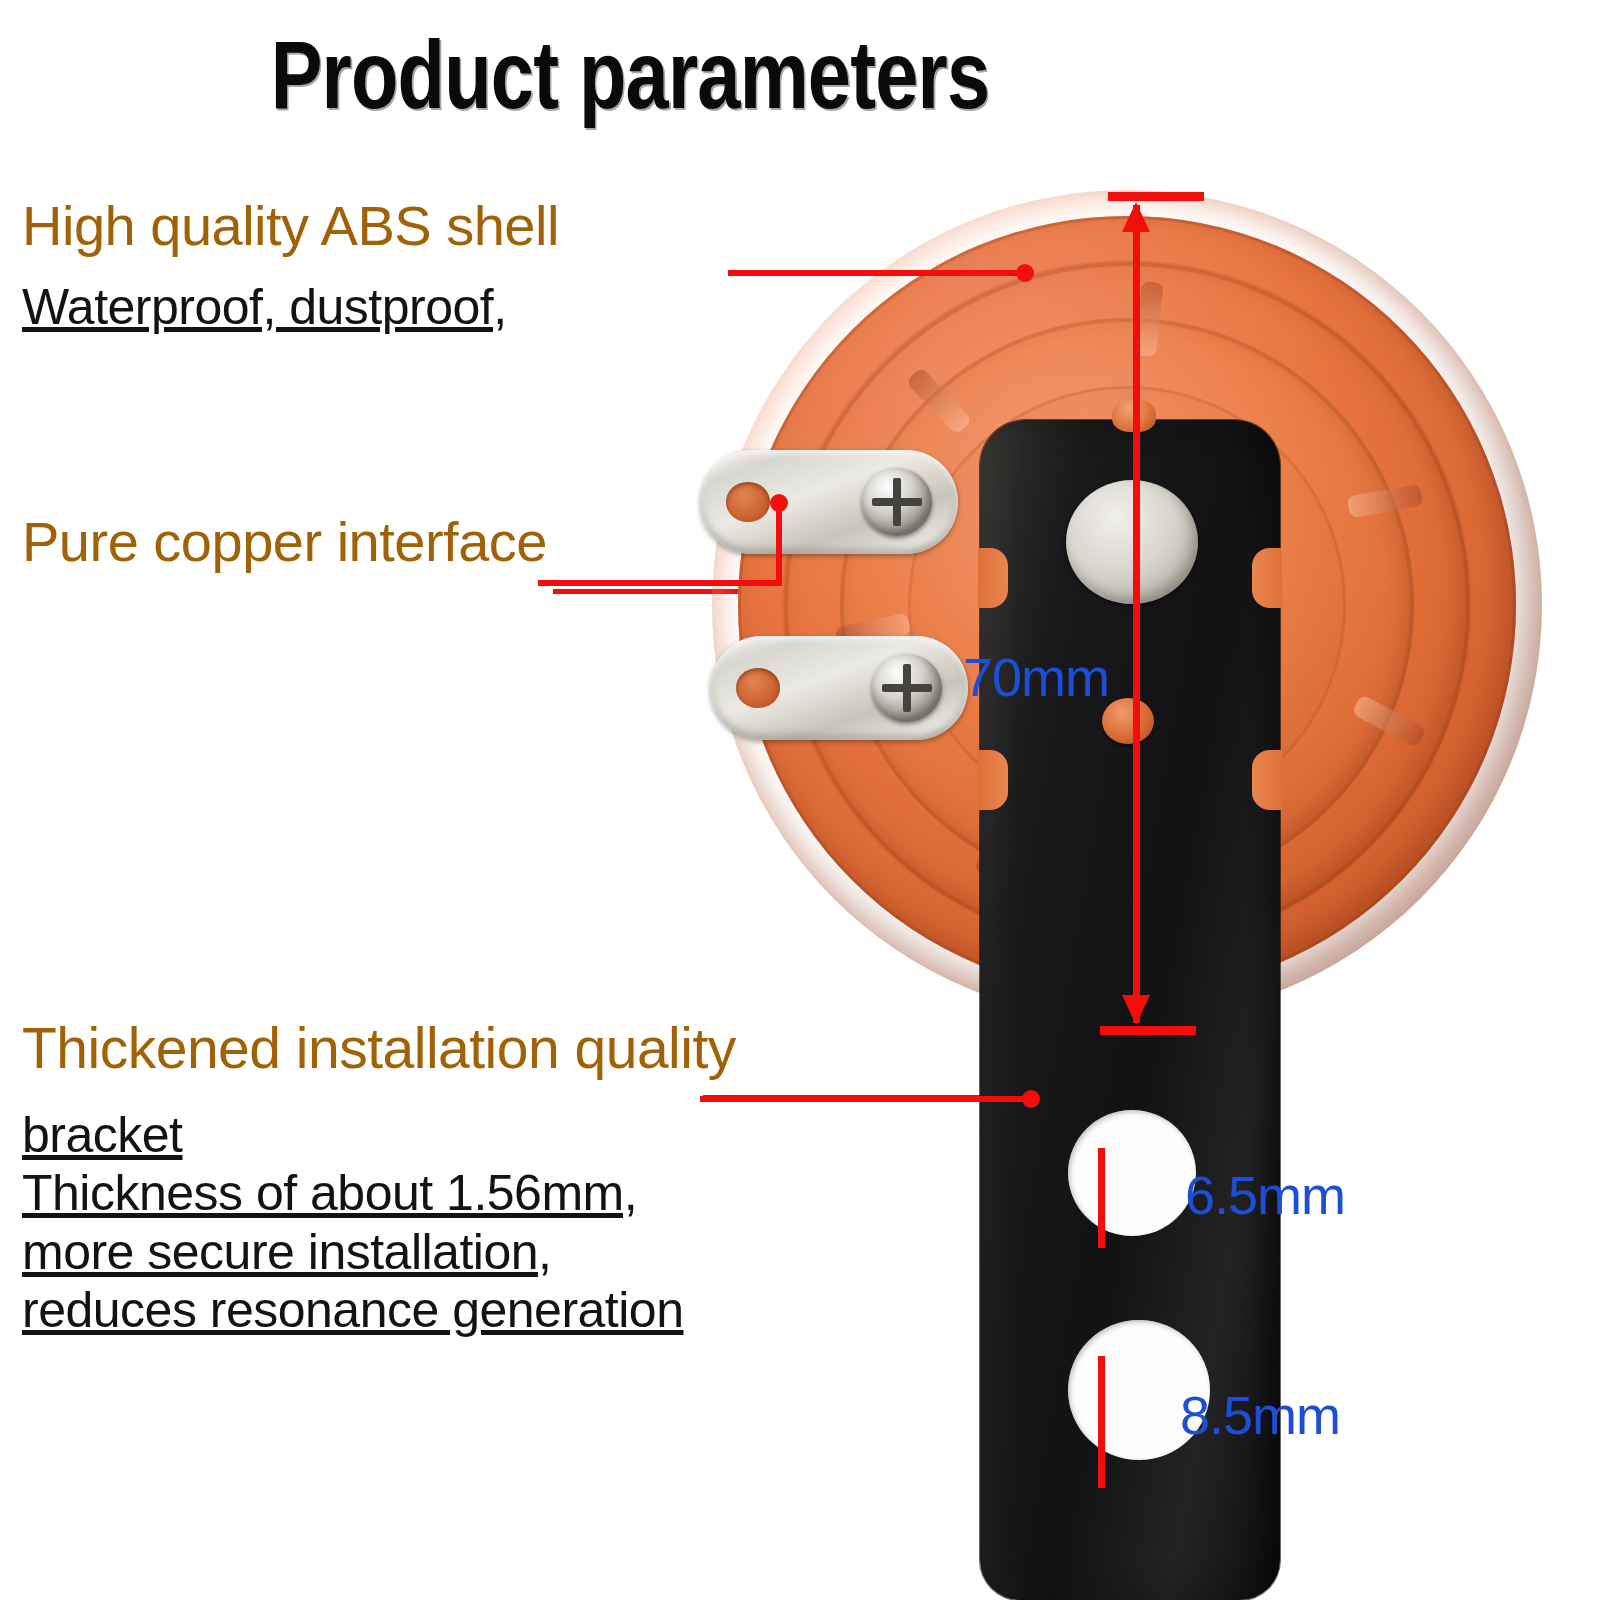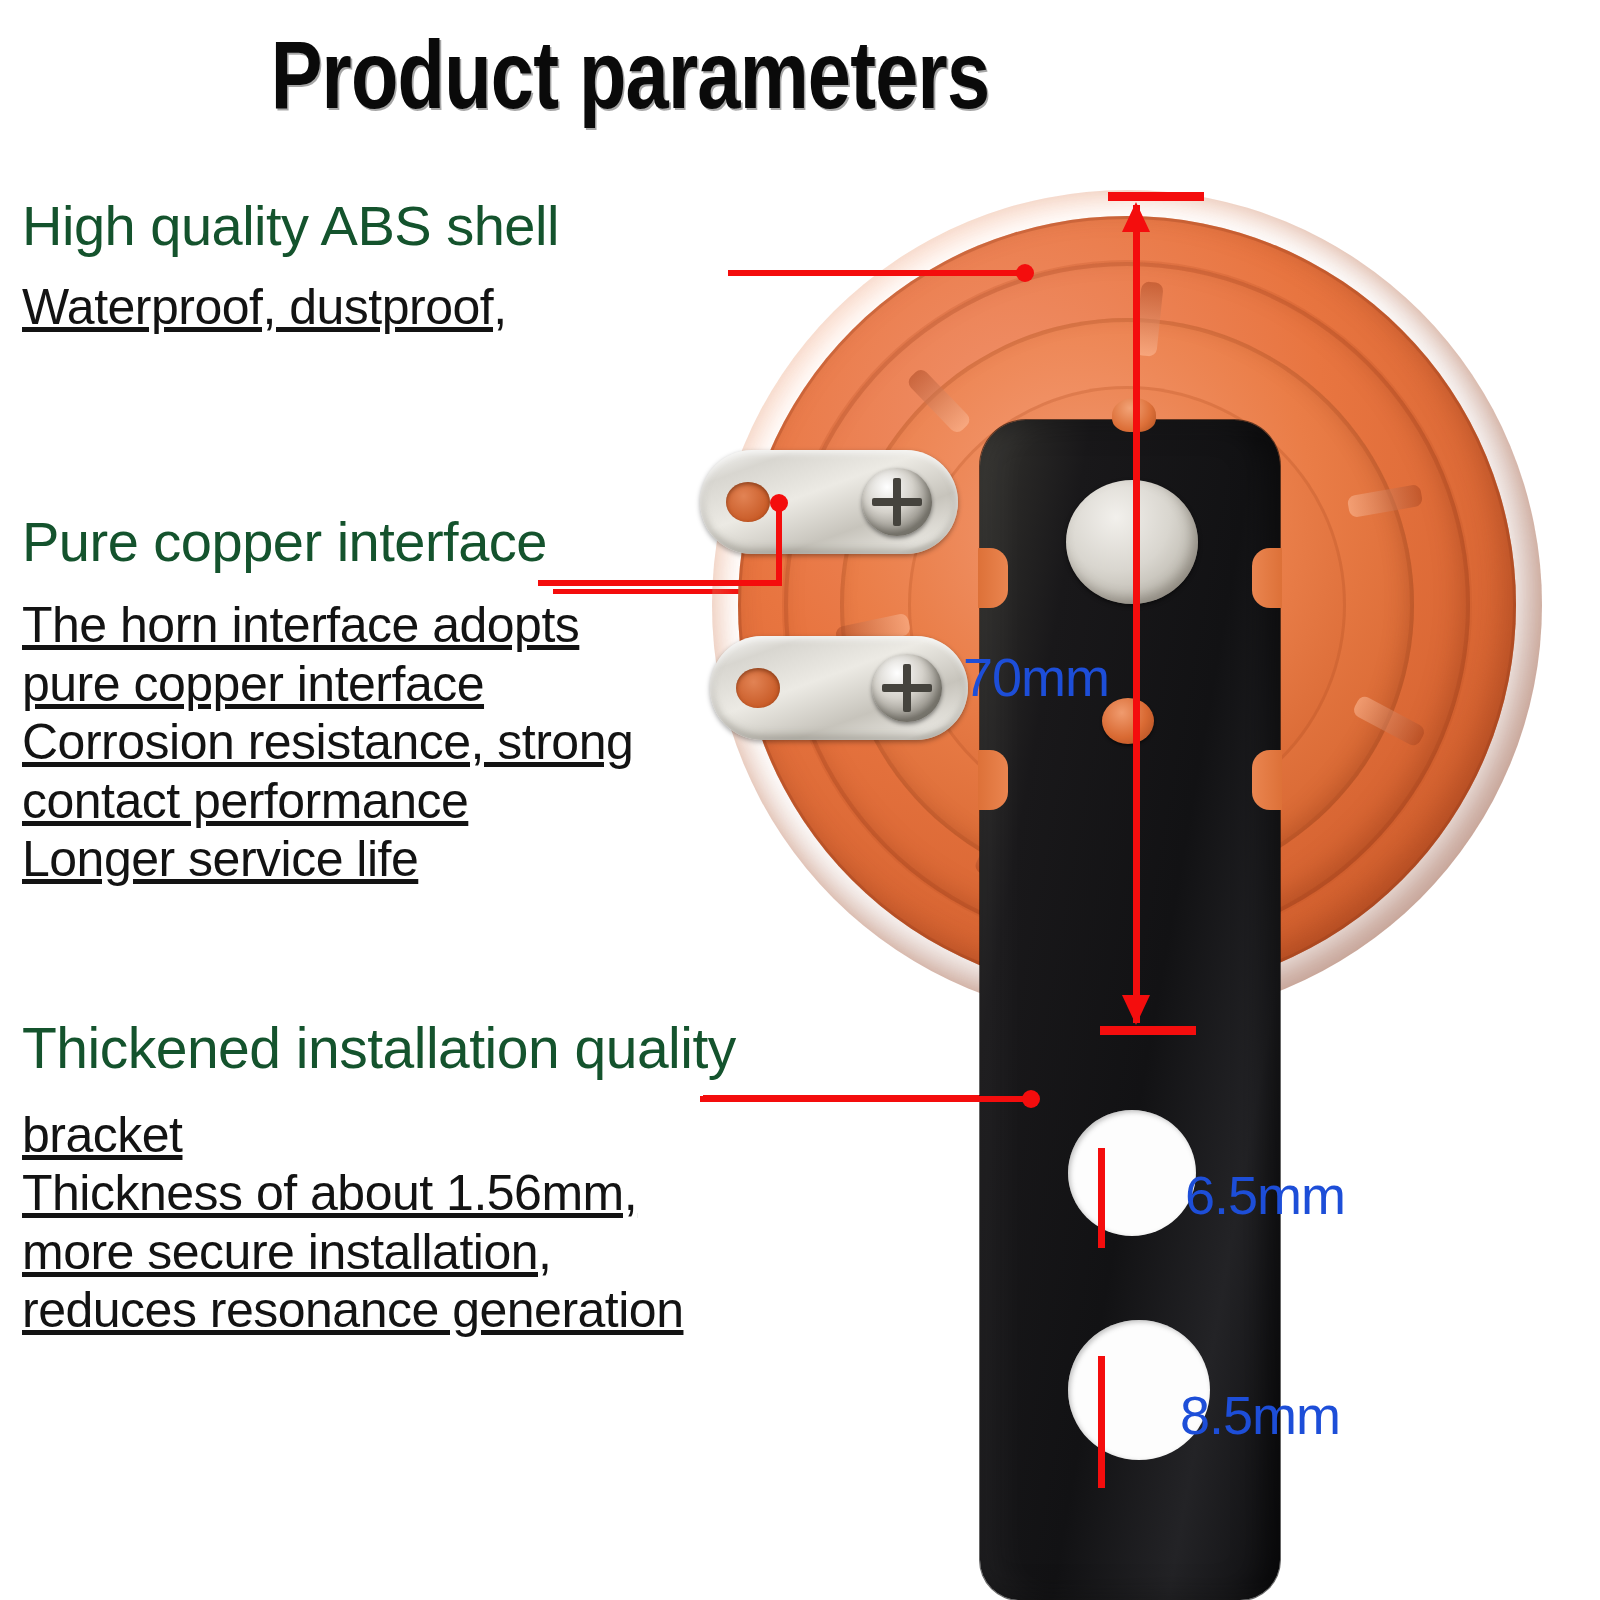--- a/index.html
+++ b/index.html
@@ -10,21 +10,21 @@
   #title{
     position:absolute;left:0;top:24px;width:1260px;text-align:center;
     font-family:"Liberation Sans","DejaVu Sans",sans-serif;
     font-weight:bold;font-size:97px;line-height:1.05;color:#0a0a0a;
     letter-spacing:-1px;transform:scaleX(0.80);transform-origin:50% 50%;
     text-shadow:2px 2px 0 rgba(0,0,0,.35);
   }
 
   
   .block{position:absolute;left:22px;}
-  .head{color:#14532d;font-size:56px;line-height:1.08;white-space:nowrap;
+  .head{color:#a16207;font-size:56px;line-height:1.08;white-space:nowrap;
         font-weight:400;letter-spacing:-.5px;}
   .body-txt{color:#131313;font-size:50px;line-height:1.17;letter-spacing:-.5px;
         font-weight:400;white-space:nowrap;text-decoration:underline;}
   .body-txt div{white-space:nowrap;}
 
   #blk1{top:196px;}
   #blk1 .body-txt{margin-top:22px;}
   #blk2{top:512px;}
   #blk2 .body-txt{margin-top:24px;}
   #blk3{top:1018px;}
@@ -121,27 +121,20 @@
 
 <div class="block" id="blk1">
   <div class="head">High quality ABS shell</div>
   <div class="body-txt">
     <div>Waterproof, dustproof,</div>
   </div>
 </div>
 
 <div class="block" id="blk2">
   <div class="head">Pure copper interface</div>
-  <div class="body-txt">
-    <div>The horn interface adopts</div>
-    <div>pure copper interface</div>
-    <div>Corrosion resistance, strong</div>
-    <div>contact performance</div>
-    <div>Longer service life</div>
-  </div>
 </div>
 
 <div class="block" id="blk3">
   <div class="head">Thickened installation quality</div>
   <div class="body-txt">
     <div>bracket</div>
     <div>Thickness of about 1.56mm,</div>
     <div>more secure installation,</div>
     <div>reduces resonance generation</div>
   </div>

